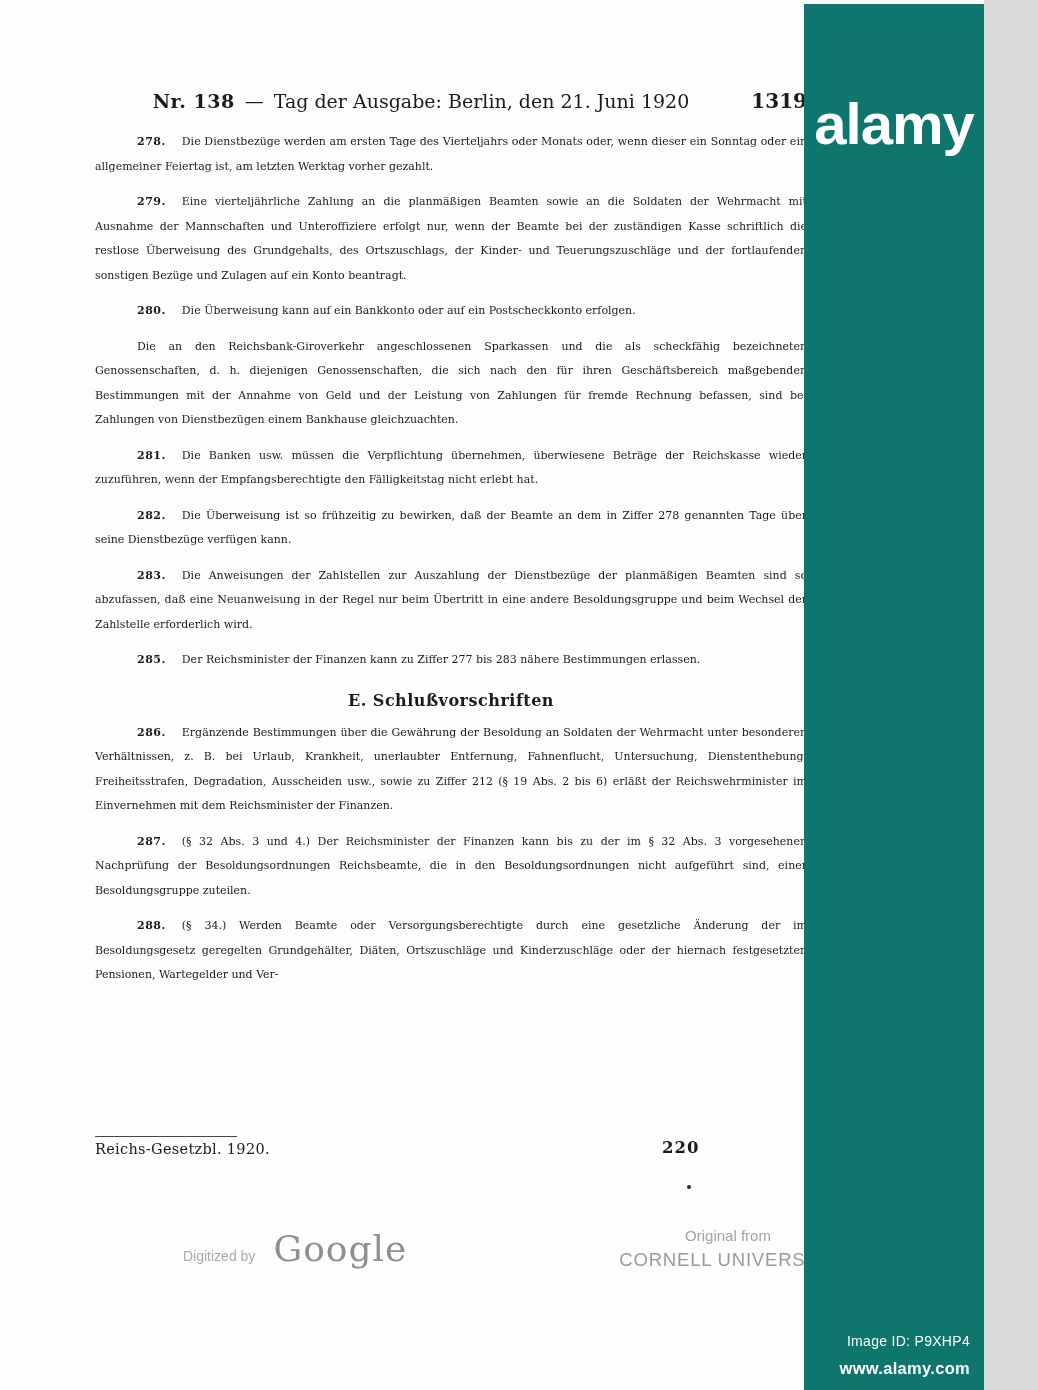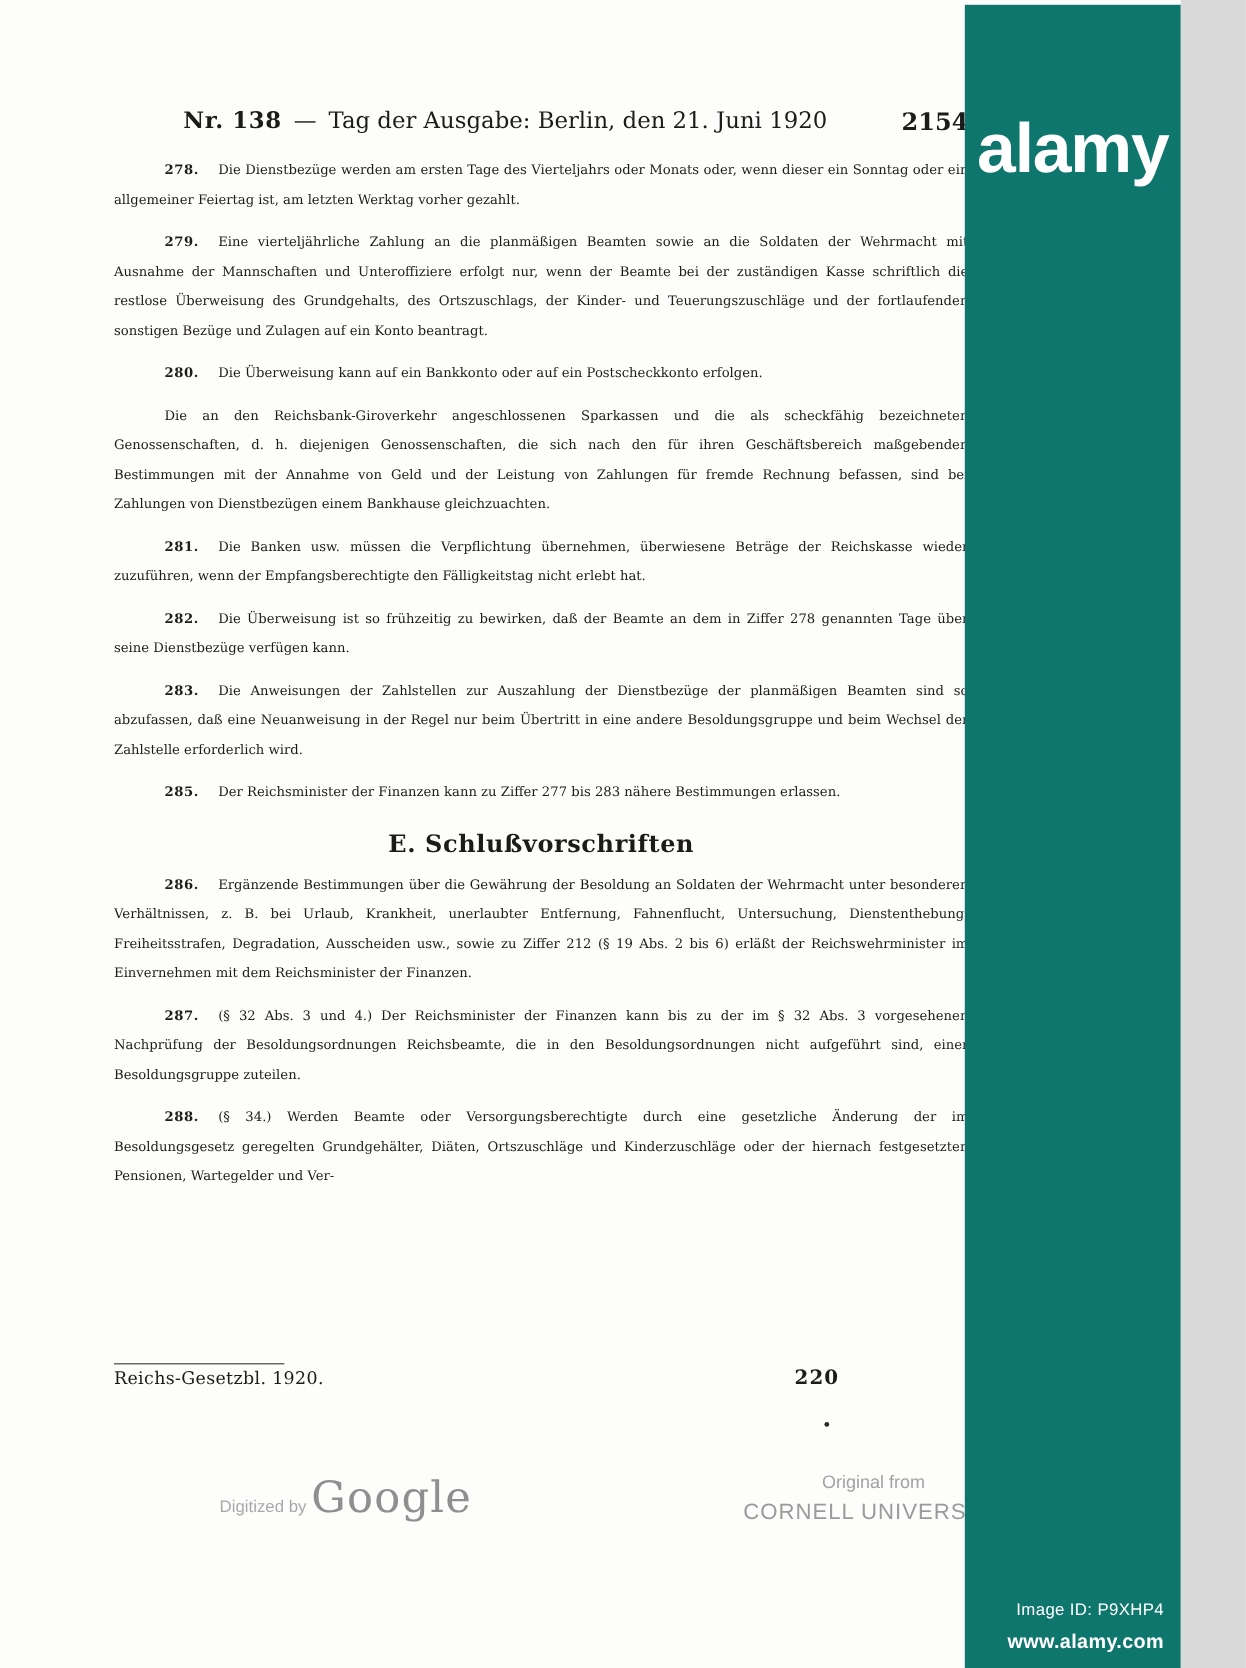--- a/index.html
+++ b/index.html
@@ -46,21 +46,21 @@
     margin-top: 11px;
   }
   p.para .pnum {
     font-weight: bold;
     letter-spacing: 0.5px;
     margin-right: 16px;
   }
   p.para .pnum:empty { margin-right: 0; }
   .section-heading {
     text-align: center;
-    font-size: 20px;
+    font-size: 16px;
     font-weight: bold;
     margin-top: 18px;
     margin-bottom: 2px;
     letter-spacing: 0.5px;
   }
 
   
   .page-footer-rule {
     position: absolute;
     left: 95px;
@@ -94,21 +94,21 @@
     background: #2a2824;
   }
 
   
   .digitized {
     position: absolute;
     left: 183px;
     top: 1228px;
     display: flex;
     align-items: baseline;
-    gap: 4px;
+    gap: 18px;
   }
   .digitized .dig-label {
     font-family: "Liberation Sans", sans-serif;
     font-size: 14px;
     color: #a9a9a9;
   }
   .digitized .dig-google {
     font-family: "DejaVu Serif", serif;
     font-size: 36px;
     color: #8f8f8f;
@@ -160,21 +160,21 @@
 </style>
 </head>
 <body>
 
 <div class="page">
 
   <div class="doc">
 
     <div class="doc-header">
       <span class="issue">Nr. 138</span><span class="sep">—</span><span class="hdr-title">Tag der Ausgabe: Berlin, den 21. Juni 1920</span>
-      <span class="hdr-page">2154</span>
+      <span class="hdr-page">1319</span>
     </div>
 
     <p class="para"><span class="pnum">278.</span><span>Die Dienstbezüge werden am ersten Tage des Vierteljahrs oder Monats oder, wenn dieser ein Sonntag oder ein allgemeiner Feiertag ist, am letzten Werktag vorher gezahlt.</span></p>
     <p class="para"><span class="pnum">279.</span><span>Eine vierteljährliche Zahlung an die planmäßigen Beamten sowie an die Soldaten der Wehrmacht mit Ausnahme der Mannschaften und Unteroffiziere erfolgt nur, wenn der Beamte bei der zuständigen Kasse schriftlich die restlose Überweisung des Grundgehalts, des Ortszuschlags, der Kinder- und Teuerungszuschläge und der fortlaufenden sonstigen Bezüge und Zulagen auf ein Konto beantragt.</span></p>
     <p class="para"><span class="pnum">280.</span><span>Die Überweisung kann auf ein Bankkonto oder auf ein Postscheckkonto erfolgen.</span></p>
     <p class="para"><span class="pnum"></span><span>Die an den Reichsbank-Giroverkehr angeschlossenen Sparkassen und die als scheckfähig bezeichneten Genossenschaften, d. h. diejenigen Genossenschaften, die sich nach den für ihren Geschäftsbereich maßgebenden Bestimmungen mit der Annahme von Geld und der Leistung von Zahlungen für fremde Rechnung befassen, sind bei Zahlungen von Dienstbezügen einem Bankhause gleichzuachten.</span></p>
     <p class="para"><span class="pnum">281.</span><span>Die Banken usw. müssen die Verpflichtung übernehmen, überwiesene Beträge der Reichskasse wieder zuzuführen, wenn der Empfangsberechtigte den Fälligkeitstag nicht erlebt hat.</span></p>
     <p class="para"><span class="pnum">282.</span><span>Die Überweisung ist so frühzeitig zu bewirken, daß der Beamte an dem in Ziffer 278 genannten Tage über seine Dienstbezüge verfügen kann.</span></p>
     <p class="para"><span class="pnum">283.</span><span>Die Anweisungen der Zahlstellen zur Auszahlung der Dienstbezüge der planmäßigen Beamten sind so abzufassen, daß eine Neuanweisung in der Regel nur beim Übertritt in eine andere Besoldungsgruppe und beim Wechsel der Zahlstelle erforderlich wird.</span></p>
     <p class="para"><span class="pnum">285.</span><span>Der Reichsminister der Finanzen kann zu Ziffer 277 bis 283 nähere Bestimmungen erlassen.</span></p>

